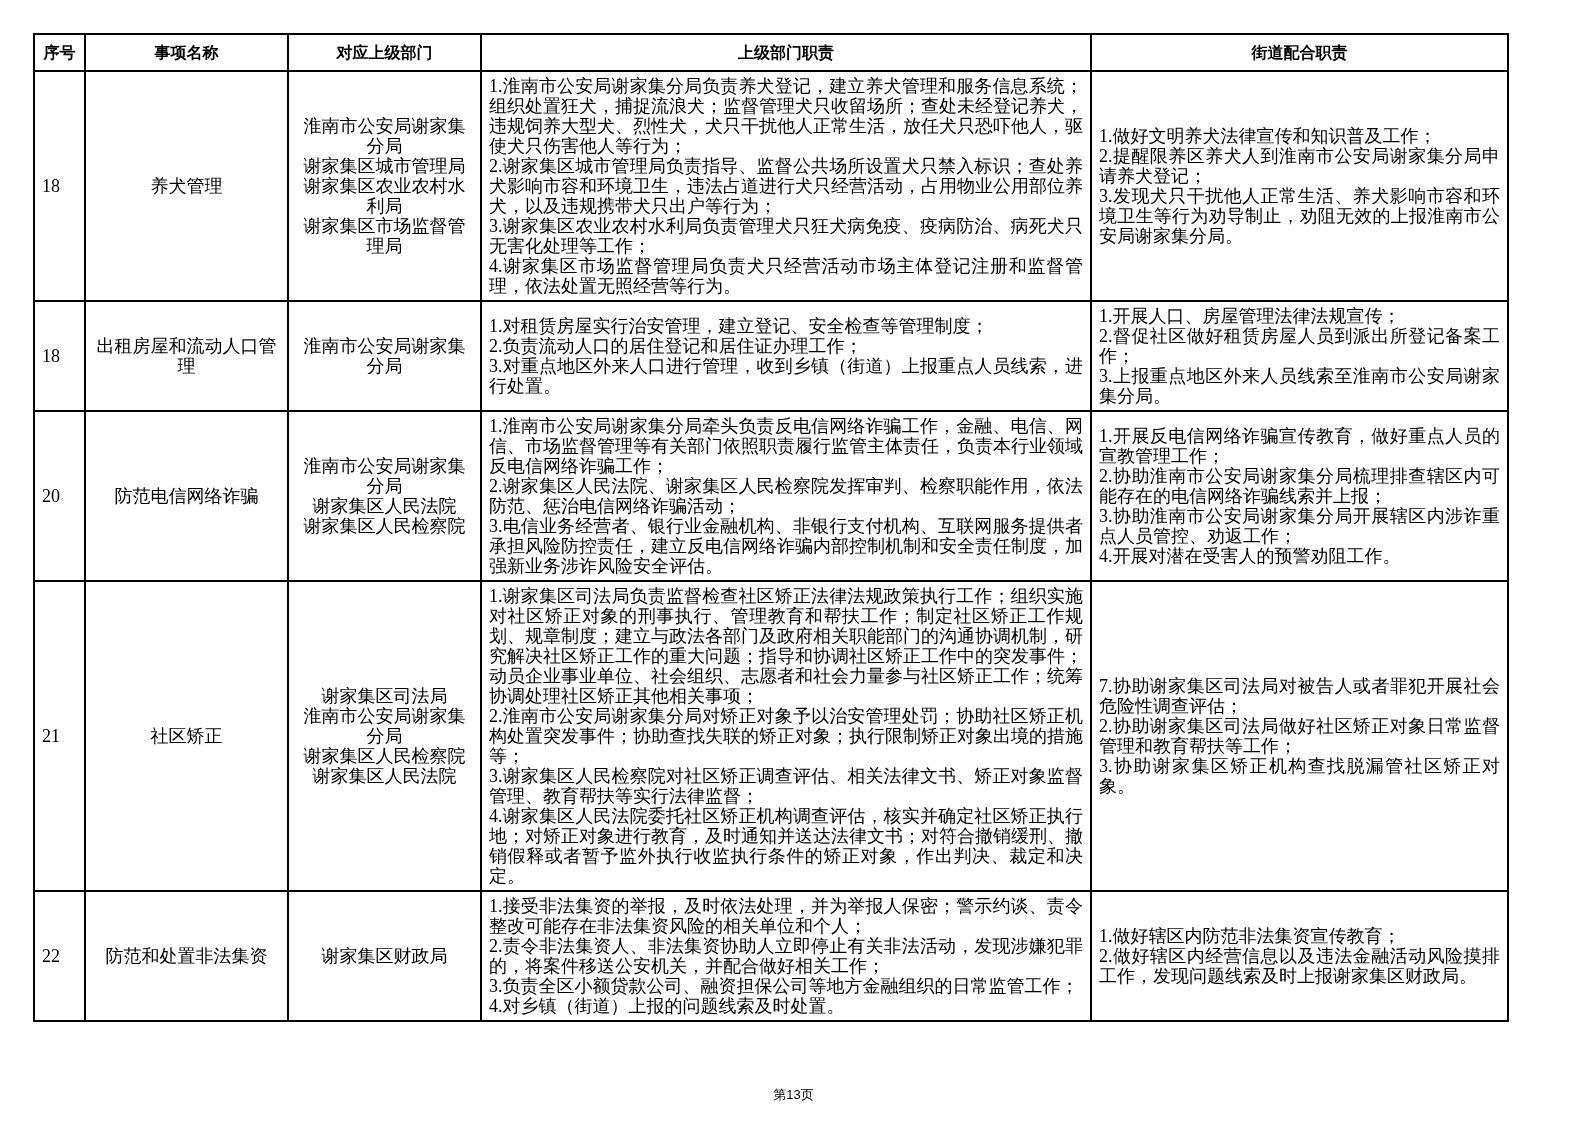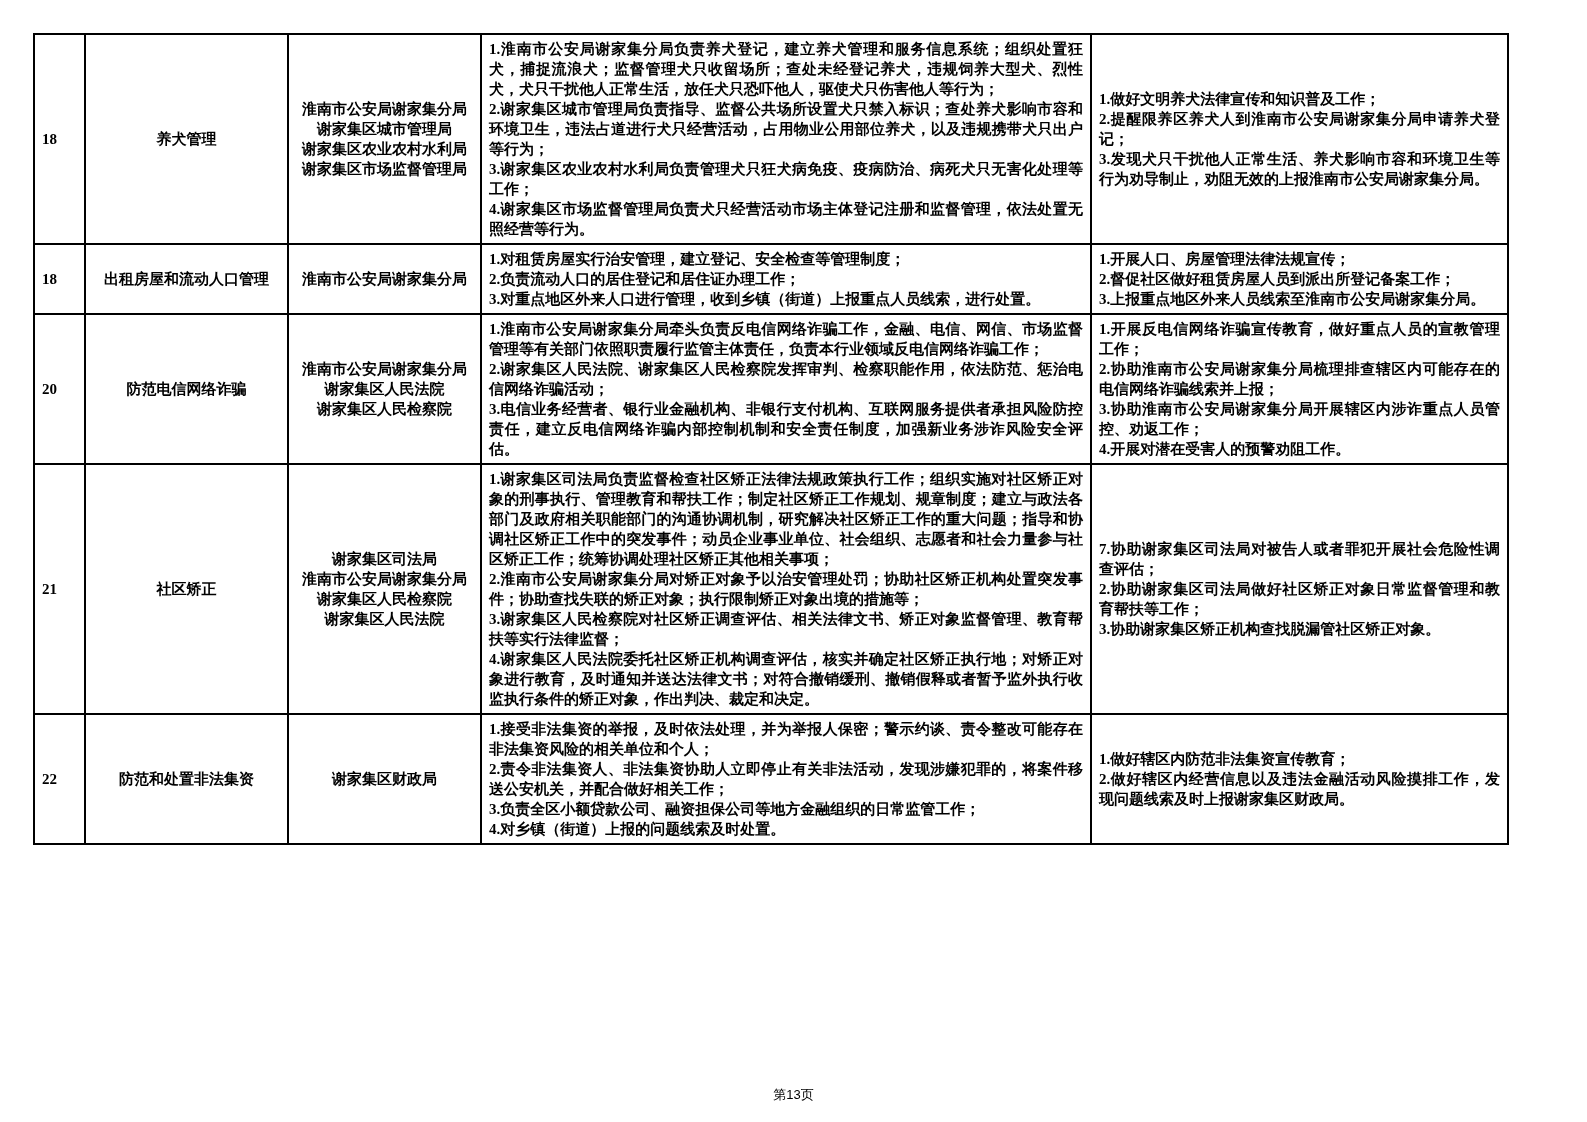--- a/index.html
+++ b/index.html
@@ -18,25 +18,24 @@
   table.resp {
     position: absolute;
     left: 33px; top: 33px;
     width: 1474px;
     border-collapse: collapse;
     table-layout: fixed;
   }
   table.resp th, table.resp td {
     border: 2px solid #000000;
     vertical-align: middle;
-    font-size: 15px;
+    font-size: 18px;
     line-height: 20px;
     padding: 4px 7px;
     overflow: hidden;
-    font-weight: bold;
   }
   table.resp th {
     font-family: "Liberation Sans", "DejaVu Sans", sans-serif;
     font-weight: bold;
     font-size: 16px;
     text-align: center;
     padding: 2px;
   }
   td.c-no   { text-align: left; font-size: 16px; }
   td.c-name { text-align: center; font-size: 16px; }
@@ -62,20 +61,27 @@
 
   <table class="resp">
     <colgroup>
       <col style="width:51px">
       <col style="width:203px">
       <col style="width:193px">
       <col style="width:610px">
       <col style="width:417px">
     </colgroup>
     <tbody>
+        <tr class="head" style="height:37px">
+      <th>序号</th>
+      <th>事项名称</th>
+      <th>对应上级部门</th>
+      <th>上级部门职责</th>
+      <th>街道配合职责</th>
+    </tr>
 
     <tr style="height:197px">
       <td class="c-no">18</td>
       <td class="c-name">养犬管理</td>
       <td class="c-dept">淮南市公安局谢家集分局
 谢家集区城市管理局
 谢家集区农业农村水利局
 谢家集区市场监督管理局</td>
       <td class="c-sup">1.淮南市公安局谢家集分局负责养犬登记，建立养犬管理和服务信息系统；组织处置狂犬，捕捉流浪犬；监督管理犬只收留场所；查处未经登记养犬，违规饲养大型犬、烈性犬，犬只干扰他人正常生活，放任犬只恐吓他人，驱使犬只伤害他人等行为；
 2.谢家集区城市管理局负责指导、监督公共场所设置犬只禁入标识；查处养犬影响市容和环境卫生，违法占道进行犬只经营活动，占用物业公用部位养犬，以及违规携带犬只出户等行为；

